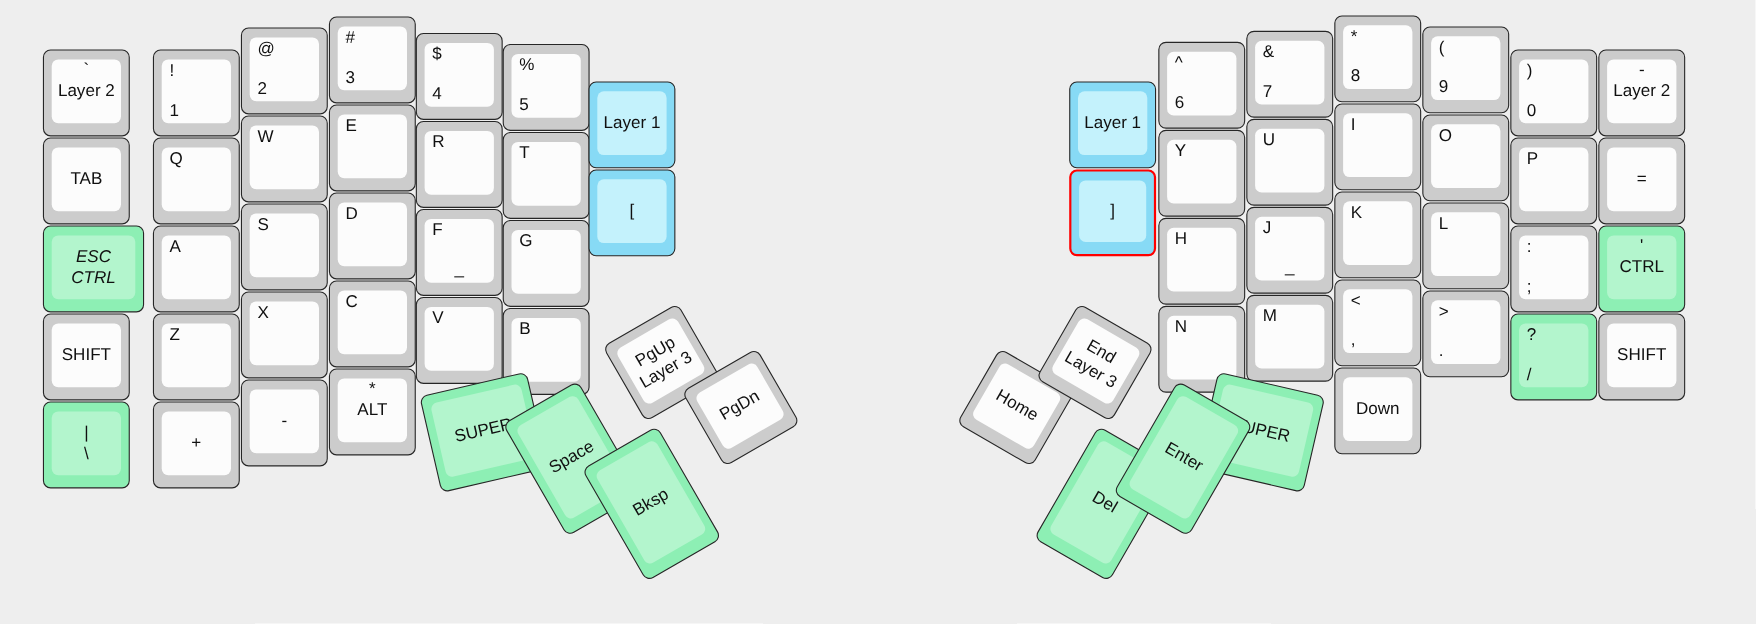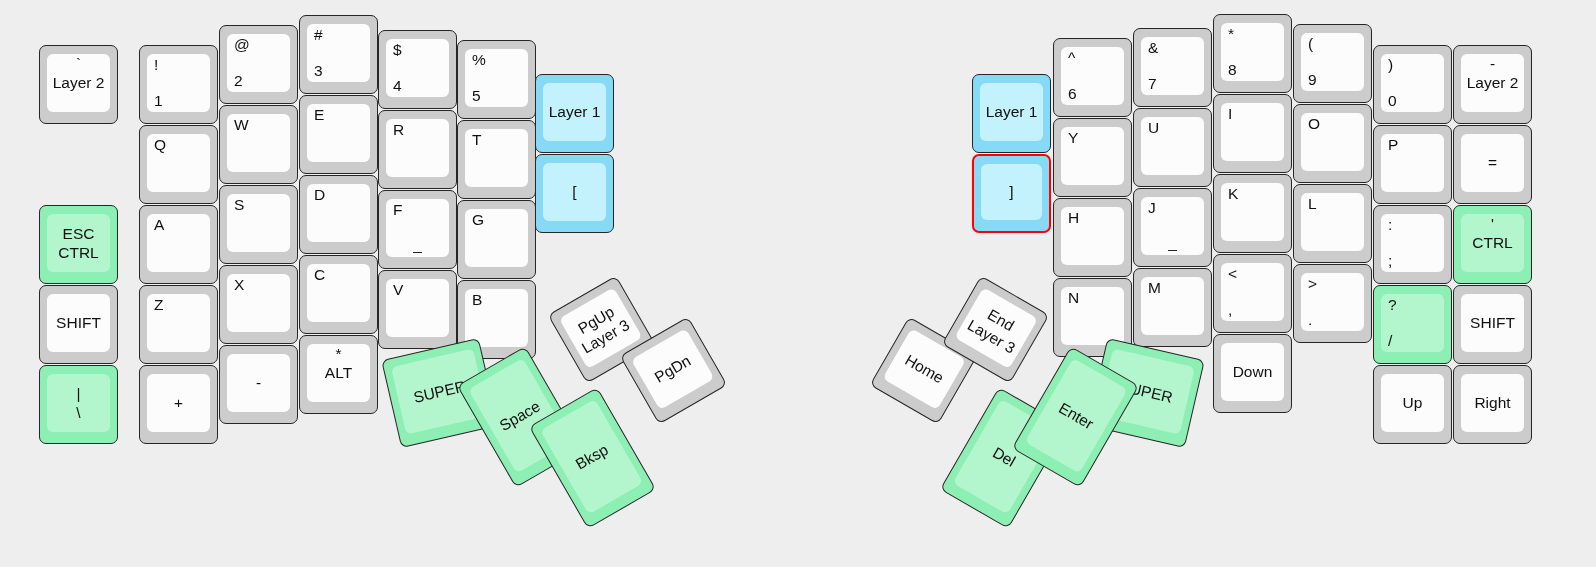--- a/index.html
+++ b/index.html
@@ -94,21 +94,26 @@
 </head>
 <body>
 
 <div id="board">
     <div class="key" style="left: 39px; top: 45px; width: 79px; height: 79px;">
       <div class="cap">
         <span class="tc">`</span>
         <span class="lg">Layer 2</span>
       </div>
     </div>
-    <div class="key green" style="left: 39px; top: 205px; width: 79px; height: 79px;">
+    <div class="key" style="left: 39px; top: 125px; width: 79px; height: 79px;">
+      <div class="cap">
+        <span class="lg">TAB</span>
+      </div>
+    </div>
+    <div class="key green" style="left: 39px; top: 205px; width: 92px; height: 79px; font-style: italic;">
       <div class="cap">
         <span class="lg two-line">
           <span>ESC</span>
           <span>CTRL</span>
         </span>
       </div>
     </div>
     <div class="key" style="left: 39px; top: 285px; width: 79px; height: 79px;">
       <div class="cap">
         <span class="lg">SHIFT</span>
@@ -400,50 +405,40 @@
         <span class="tl">:</span>
         <span class="bl">;</span>
       </div>
     </div>
     <div class="key green" style="left: 1373px; top: 285px; width: 79px; height: 79px;">
       <div class="cap">
         <span class="tl">?</span>
         <span class="bl">/</span>
       </div>
     </div>
-    <div class="key" style="left: 1373px; top: 365px; width: 79px; height: 79px;">
-      <div class="cap">
-        <span class="lg">Up</span>
-      </div>
-    </div>
     <div class="key" style="left: 1453px; top: 45px; width: 79px; height: 79px;">
       <div class="cap">
         <span class="tc">-</span>
         <span class="lg">Layer 2</span>
       </div>
     </div>
     <div class="key" style="left: 1453px; top: 125px; width: 79px; height: 79px;">
       <div class="cap">
         <span class="lg">=</span>
       </div>
     </div>
     <div class="key green" style="left: 1453px; top: 205px; width: 79px; height: 79px;">
       <div class="cap">
         <span class="tc">'</span>
         <span class="lg">CTRL</span>
       </div>
     </div>
     <div class="key" style="left: 1453px; top: 285px; width: 79px; height: 79px;">
       <div class="cap">
         <span class="lg">SHIFT</span>
-      </div>
-    </div>
-    <div class="key" style="left: 1453px; top: 365px; width: 79px; height: 79px;">
-      <div class="cap">
-        <span class="lg">Right</span>
       </div>
     </div>
     <div class="key green" style="left: 1096px; top: 348px; width: 100px; height: 90px; transform: rotate(13deg);">
       <div class="cap">
         <span class="lg">SUPER</span>
       </div>
     </div>
     <div class="key" style="left: 884px; top: 331px; width: 79px; height: 79px; transform: rotate(30deg);">
       <div class="cap">
         <span class="lg">Home</span>

